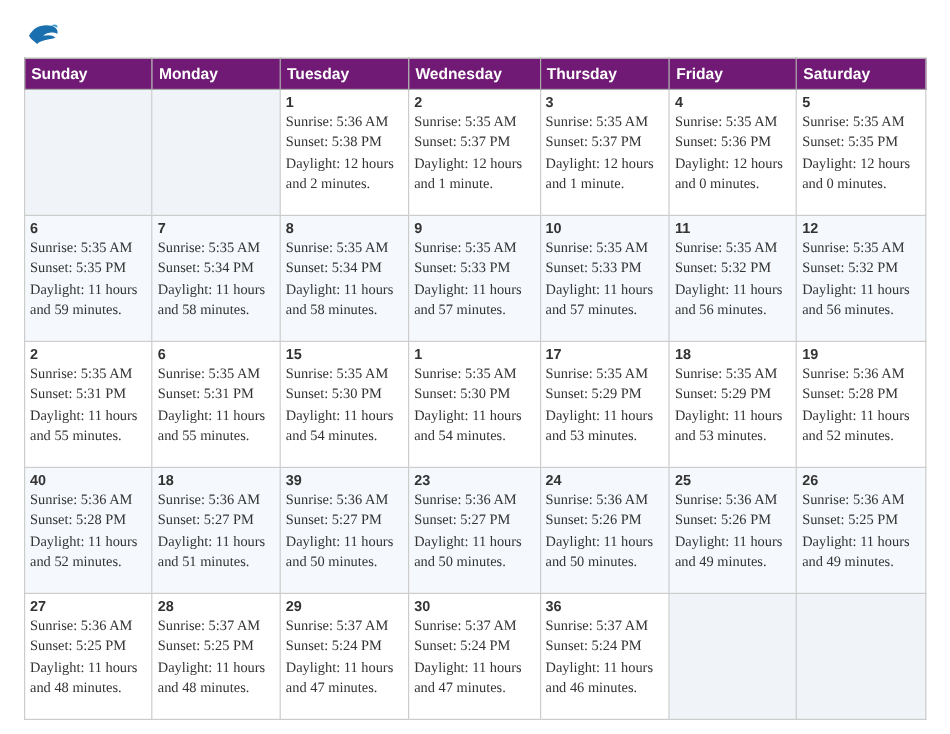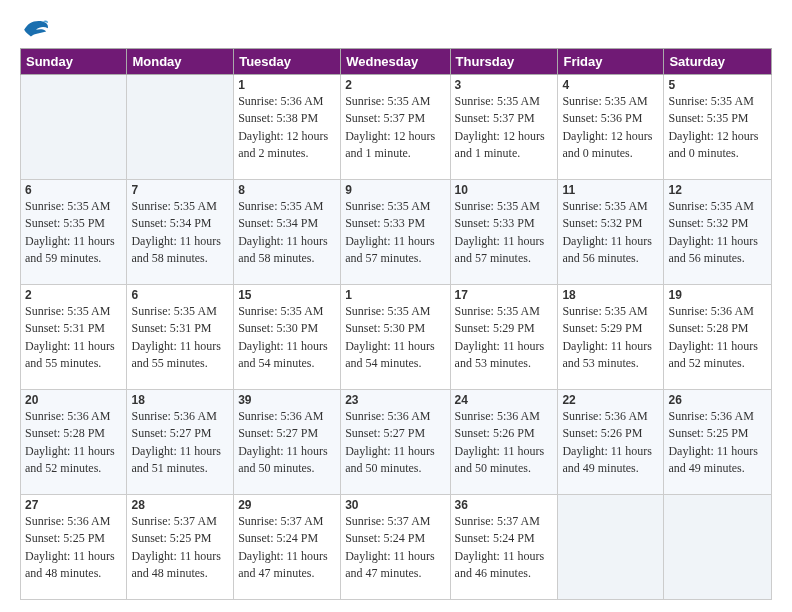--- a/index.html
+++ b/index.html
@@ -207,41 +207,41 @@
             <span class="day-num">18</span>
             <div class="day-detail">Sunrise: 5:35 AM<br>Sunset: 5:29 PM<br>Daylight: 11 hours and 53 minutes.</div>
           </td>
           <td>
             <span class="day-num">19</span>
             <div class="day-detail">Sunrise: 5:36 AM<br>Sunset: 5:28 PM<br>Daylight: 11 hours and 52 minutes.</div>
           </td>
         </tr>
         <tr>
           <td>
-            <span class="day-num">20</span>
+            <span class="day-num">40</span>
             <div class="day-detail">Sunrise: 5:36 AM<br>Sunset: 5:28 PM<br>Daylight: 11 hours and 52 minutes.</div>
           </td>
           <td>
             <span class="day-num">18</span>
             <div class="day-detail">Sunrise: 5:36 AM<br>Sunset: 5:27 PM<br>Daylight: 11 hours and 51 minutes.</div>
           </td>
           <td>
             <span class="day-num">39</span>
             <div class="day-detail">Sunrise: 5:36 AM<br>Sunset: 5:27 PM<br>Daylight: 11 hours and 50 minutes.</div>
           </td>
           <td>
             <span class="day-num">23</span>
             <div class="day-detail">Sunrise: 5:36 AM<br>Sunset: 5:27 PM<br>Daylight: 11 hours and 50 minutes.</div>
           </td>
           <td>
             <span class="day-num">24</span>
             <div class="day-detail">Sunrise: 5:36 AM<br>Sunset: 5:26 PM<br>Daylight: 11 hours and 50 minutes.</div>
           </td>
           <td>
-            <span class="day-num">22</span>
+            <span class="day-num">25</span>
             <div class="day-detail">Sunrise: 5:36 AM<br>Sunset: 5:26 PM<br>Daylight: 11 hours and 49 minutes.</div>
           </td>
           <td>
             <span class="day-num">26</span>
             <div class="day-detail">Sunrise: 5:36 AM<br>Sunset: 5:25 PM<br>Daylight: 11 hours and 49 minutes.</div>
           </td>
         </tr>
         <tr>
           <td>
             <span class="day-num">27</span>

